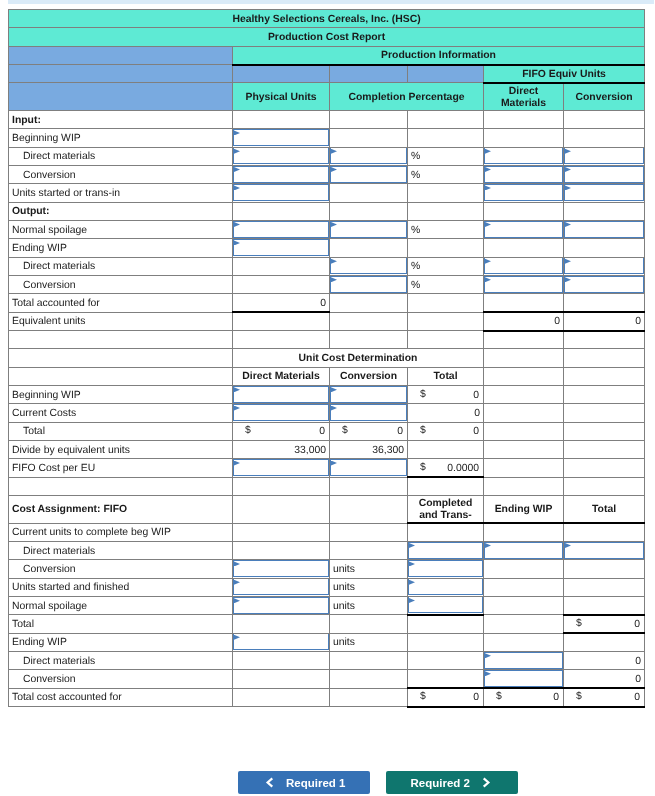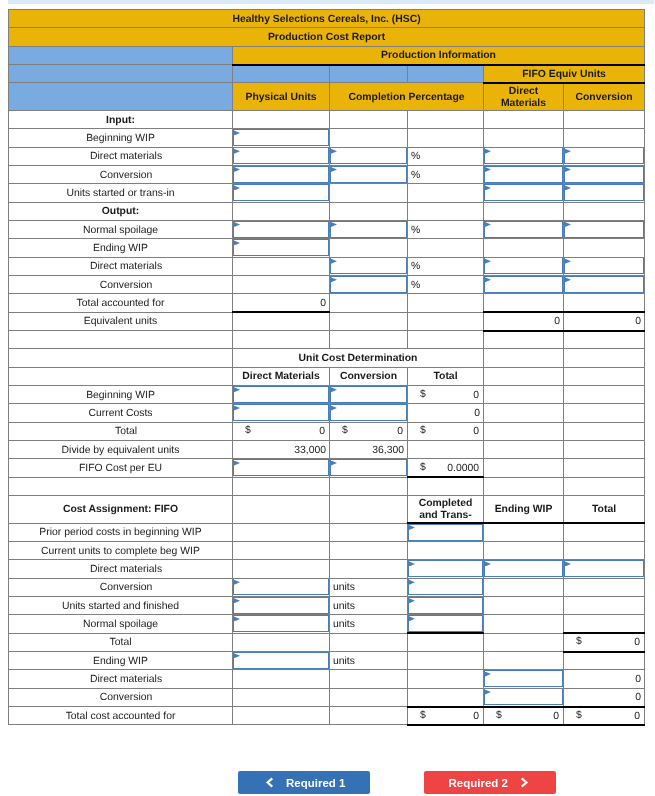--- a/index.html
+++ b/index.html
@@ -5,23 +5,23 @@
 <style>
   html,body{margin:0;padding:0;background:#ffffff;}
   body{width:655px;height:796px;font-family:"Liberation Sans",sans-serif;font-size:11px;color:#1a1a1a;
        -webkit-font-smoothing:antialiased;text-rendering:geometricPrecision;}
   #topbar{position:absolute;left:8px;top:0;width:646px;height:4px;background:#daebf8;}
   .sheetwrap{position:absolute;left:8px;top:9px;}
   table.sheet{border-collapse:collapse;table-layout:fixed;width:636px;font-size:10.4px;}
   table.sheet td{border:1px solid #7f7f7f;padding:0 3px;height:18.35px;line-height:14px;padding-top:2px;
                  vertical-align:middle;overflow:hidden;box-sizing:border-box;background:#fff;}
   table.sheet tr{height:18.35px;}
-  table.sheet td.hdr{background:#eab308;font-weight:bold;text-align:center;color:#1a1a1a;}
+  table.sheet td.hdr{background:#5eead4;font-weight:bold;text-align:center;color:#1a1a1a;}
   table.sheet td.hdrplain{background:#79aae0;}
-  table.sheet td.lbl{text-align:center;white-space:nowrap;}
+  table.sheet td.lbl{text-align:left;white-space:nowrap;}
   table.sheet td.bold{font-weight:bold;}
   table.sheet td.ind{padding-left:14px;}
   table.sheet td.ctr{text-align:center;font-weight:bold;}
   table.sheet td.txt{text-align:left;}
   table.sheet td.num{text-align:right;}
   table.sheet td.money{position:relative;text-align:right;}
   table.sheet td.money{padding-right:4px;}
   table.sheet td.money .dsign{position:absolute;left:12px;top:0;bottom:0;display:flex;align-items:center;font-weight:normal;}
   .thickb{border-bottom:2px solid #000 !important;}
   .thicktb{border-top:2px solid #000 !important;border-bottom:2px solid #000 !important;}
@@ -33,21 +33,21 @@
   .inp{position:relative;display:block;height:17px;border:1.4px solid #4a7ebb;background:#fff;
        box-sizing:border-box;margin-top:-1px;}
   .inp i{position:absolute;left:0px;top:0.5px;width:6px;height:5px;display:block;
        background:#4a7ebb;
        clip-path:polygon(0 0,100% 50%,0 100%);}
   table.sheet td.hasinp{padding:0;}
   #footer{position:absolute;left:0;top:771px;width:655px;height:24px;}
   .btn{position:absolute;height:23px;border:0;border-radius:2px;color:#fff;font-weight:bold;
        font-size:11.5px;font-family:"Liberation Sans",sans-serif;cursor:pointer;padding:0;}
   #btnprev{left:238px;top:0;width:131.5px;background:#3571b5;}
-  #btnnext{left:386px;top:0;width:131.5px;background:#ef4444;color:#ffffff;margin-left:38px;}
+  #btnnext{left:386px;top:0;width:131.5px;background:#0f766e;color:#ffffff;}
   .btnrow{display:flex;align-items:center;justify-content:center;height:23px;gap:12px;padding-left:3px;box-sizing:border-box;}
   #btnnext .btnrow{padding-left:0;padding-right:2px;}
   .chev{display:inline-flex;align-items:center;width:9px;height:11px;}
   .chev svg{display:block;}
 </style>
 </head>
 <body>
 
 <div id="topbar"></div>
 <div class="sheetwrap">
@@ -369,32 +369,20 @@
           <td></td>
           <td></td>
         </tr>
         <tr class="tallrow">
           <td class="lbl bold">Cost Assignment: FIFO</td>
           <td></td>
           <td></td>
           <td class="ctr colhdr2 botblack">Completed and Trans-</td>
           <td class="ctr colhdr2 botblack">Ending WIP</td>
           <td class="ctr colhdr2 botblack">Total</td>
-        </tr>
-        <tr>
-          <td class="lbl">Prior period costs in beginning WIP</td>
-          <td></td>
-          <td></td>
-          <td class="hasinp">
-            <span class="inp">
-              <i></i>
-            </span>
-          </td>
-          <td></td>
-          <td></td>
         </tr>
         <tr>
           <td class="lbl">Current units to complete beg WIP</td>
           <td></td>
           <td></td>
           <td></td>
           <td></td>
           <td></td>
         </tr>
         <tr>

